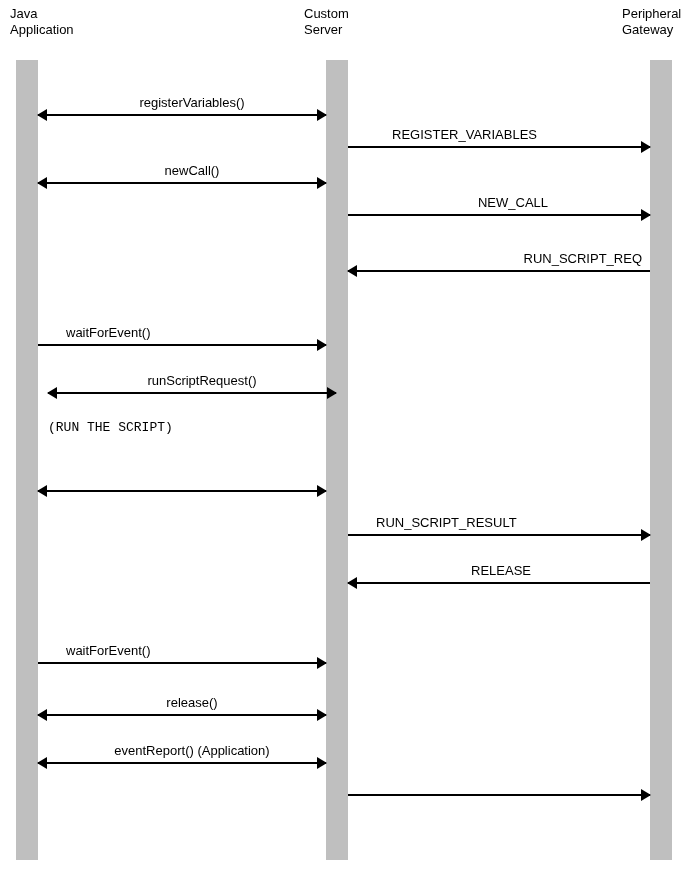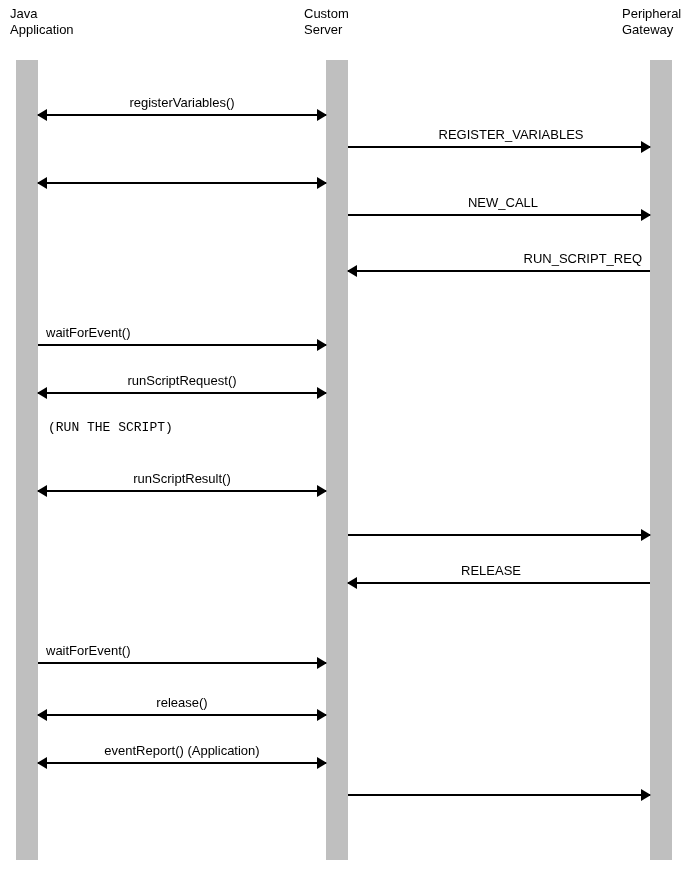--- a/index.html
+++ b/index.html
@@ -30,20 +30,21 @@
     position: absolute;
     height: 24px;
   }
   .msg .label {
     position: absolute;
     bottom: 6px;
     left: 0;
     right: 0;
     text-align: center;
     white-space: nowrap;
+    padding-left: 20px;
   }
   .msg .line {
     position: absolute;
     bottom: 0;
     left: 0;
     right: 0;
     height: 2px;
     background: #000;
   }
   .msg .arrow-right {
@@ -85,26 +86,27 @@
 <div class="lifeline" style="left:650px"></div>
 
 <div class="msg" style="left:38px; width:288px; top:92px">
   <div class="label">registerVariables()</div>
   <div class="line"></div>
   <div class="arrow-left"></div>
   <div class="arrow-right"></div>
 </div>
 
 <div class="msg" style="left:348px; width:302px; top:124px">
-  <div class="label" style="text-align:center; left:24px">REGISTER_VARIABLES</div>
+  <div class="label" style="text-align:left; left:24px">REGISTER_VARIABLES</div>
   <div class="line"></div>
   <div class="arrow-right"></div>
 </div>
 
 <div class="msg" style="left:38px; width:288px; top:160px">
+  <div class="label">newCall()</div>
   <div class="line"></div>
   <div class="arrow-left"></div>
   <div class="arrow-right"></div>
 </div>
 
 <div class="msg" style="left:348px; width:302px; top:192px">
   <div class="label" style="text-align:center; left:8px">NEW_CALL</div>
   <div class="line"></div>
   <div class="arrow-right"></div>
 </div>
@@ -114,37 +116,37 @@
   <div class="line"></div>
   <div class="arrow-left"></div>
 </div>
 
 <div class="msg" style="left:38px; width:288px; top:322px">
   <div class="label" style="text-align:left; left:8px">waitForEvent()</div>
   <div class="line"></div>
   <div class="arrow-right"></div>
 </div>
 
-<div class="msg" style="left:38px; width:288px; top:370px">
+<div class="msg" style="left:48px; width:288px; top:370px">
   <div class="label">runScriptRequest()</div>
   <div class="line"></div>
   <div class="arrow-left"></div>
   <div class="arrow-right"></div>
 </div>
 
 <div class="note" style="left:48px; top:420px">(RUN THE SCRIPT)</div>
 
 <div class="msg" style="left:38px; width:288px; top:468px">
-  <div class="label">runScriptResult()</div>
   <div class="line"></div>
   <div class="arrow-left"></div>
   <div class="arrow-right"></div>
 </div>
 
 <div class="msg" style="left:348px; width:302px; top:512px">
+  <div class="label" style="text-align:left; left:8px">RUN_SCRIPT_RESULT</div>
   <div class="line"></div>
   <div class="arrow-right"></div>
 </div>
 
 <div class="msg" style="left:348px; width:302px; top:560px">
   <div class="label" style="right:16px">RELEASE</div>
   <div class="line"></div>
   <div class="arrow-left"></div>
 </div>
 

